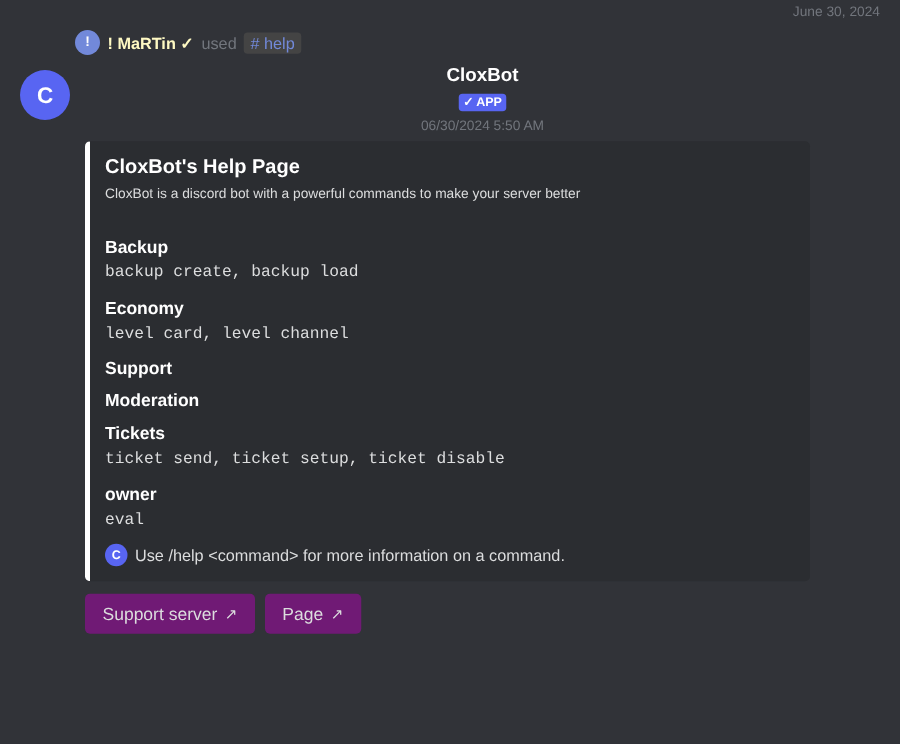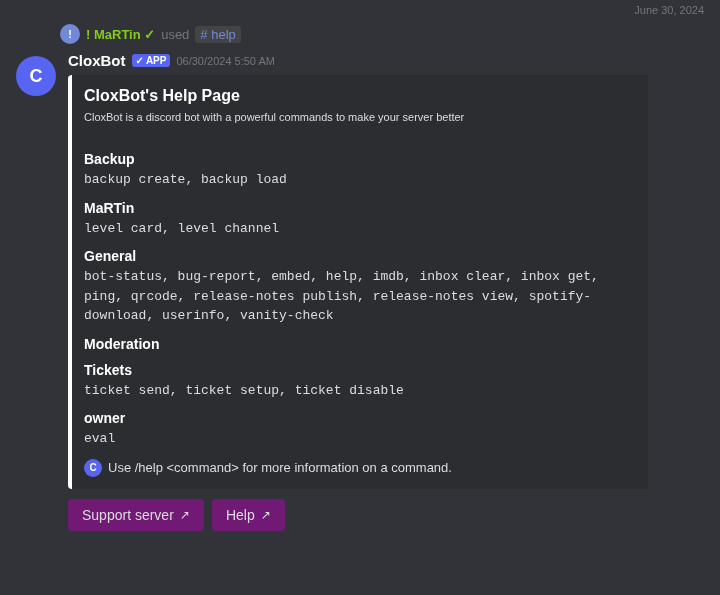--- a/index.html
+++ b/index.html
@@ -60,20 +60,21 @@
       padding: 1px 5px;
       border-radius: 3px;
       font-size: 13px;
     }
 
     .bot-row {
       display: flex;
       align-items: center;
       gap: 6px;
       margin-bottom: 6px;
+      flex-direction: column;
     }
 
     .bot-name {
       font-size: 15px;
       font-weight: 700;
       color: white;
     }
 
     .app-badge {
       background: #5865f2;
@@ -197,21 +198,21 @@
 <body>
 
 <div class="top-bar">
   <span class="top-date">June 30, 2024</span>
 </div>
 
 <div class="message-container" style="padding-bottom:0; align-items:center; padding-left: 60px; gap:6px; font-size:13px;">
   <div class="user-avatar-small">
     <span>!</span>
   </div>
-  <span style="color:#84cc16; font-weight:600;">! MaRTin ✓</span>
+  <span style="color:#fef9c3; font-weight:600;">! MaRTin ✓</span>
   <span class="used-tag">used</span>
   <span class="slash-command"># help</span>
 </div>
 
 <div class="message-container">
   <div class="avatar">
     <span>C</span>
   </div>
 
   <div class="message-content">
@@ -228,27 +229,26 @@
     <div class="embed">
       <div class="embed-title">CloxBot's Help Page</div>
       <div class="embed-description">CloxBot is a discord bot with a powerful commands to make your server better</div>
 
       <div>
         <div class="section-title">Backup</div>
         <div class="section-commands">backup create, backup load</div>
       </div>
 
       <div>
-        <div class="section-title">MaRTin</div>
+        <div class="section-title">Economy</div>
         <div class="section-commands">level card, level channel</div>
       </div>
 
       <div>
-        <div class="section-title">General</div>
-        <div class="section-commands">bot-status, bug-report, embed, help, imdb, inbox clear, inbox get, ping, qrcode, release-notes publish, release-notes view, spotify-download, userinfo, vanity-check</div>
+        <div class="section-title">Support</div>
       </div>
 
       <div>
         <div class="section-title">Moderation</div>
       </div>
 
       <div>
         <div class="section-title">Tickets</div>
         <div class="section-commands">ticket send, ticket setup, ticket disable</div>
       </div>
@@ -265,18 +265,18 @@
         <span>Use /help &lt;command&gt; for more information on a command.</span>
       </div>
     </div>
 
     <div class="buttons-row">
       <button class="action-button">
         <span>Support server</span>
         <span class="external-link-icon">↗</span>
       </button>
       <button class="action-button">
-        <span>Help</span>
+        <span>Page</span>
         <span class="external-link-icon">↗</span>
       </button>
     </div>
   </div>
 </div>
 
 </body></html>

